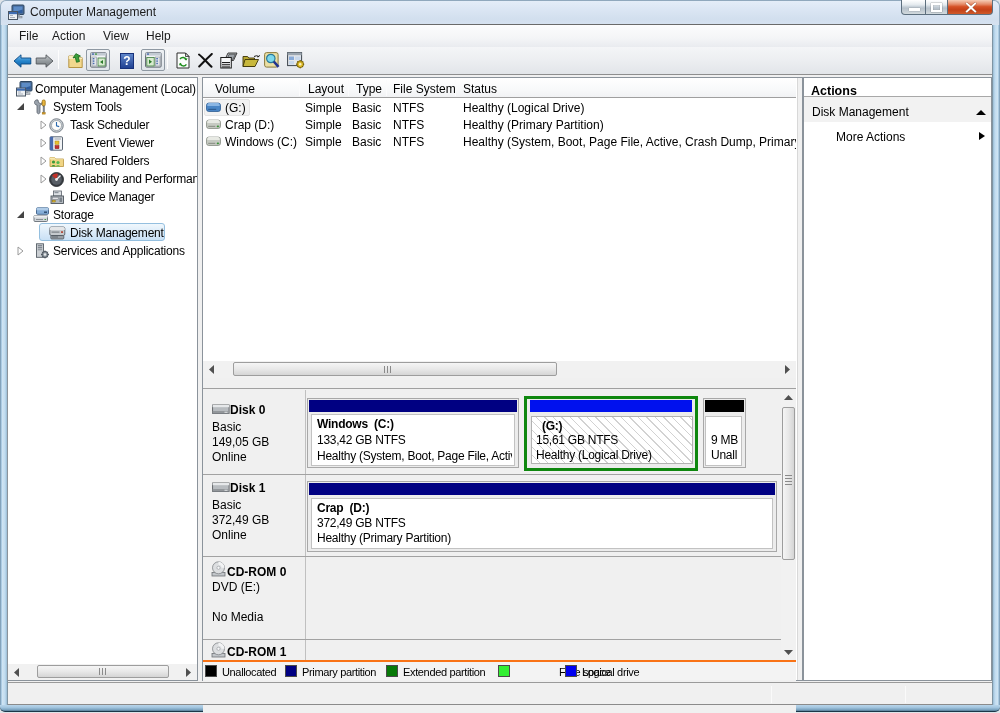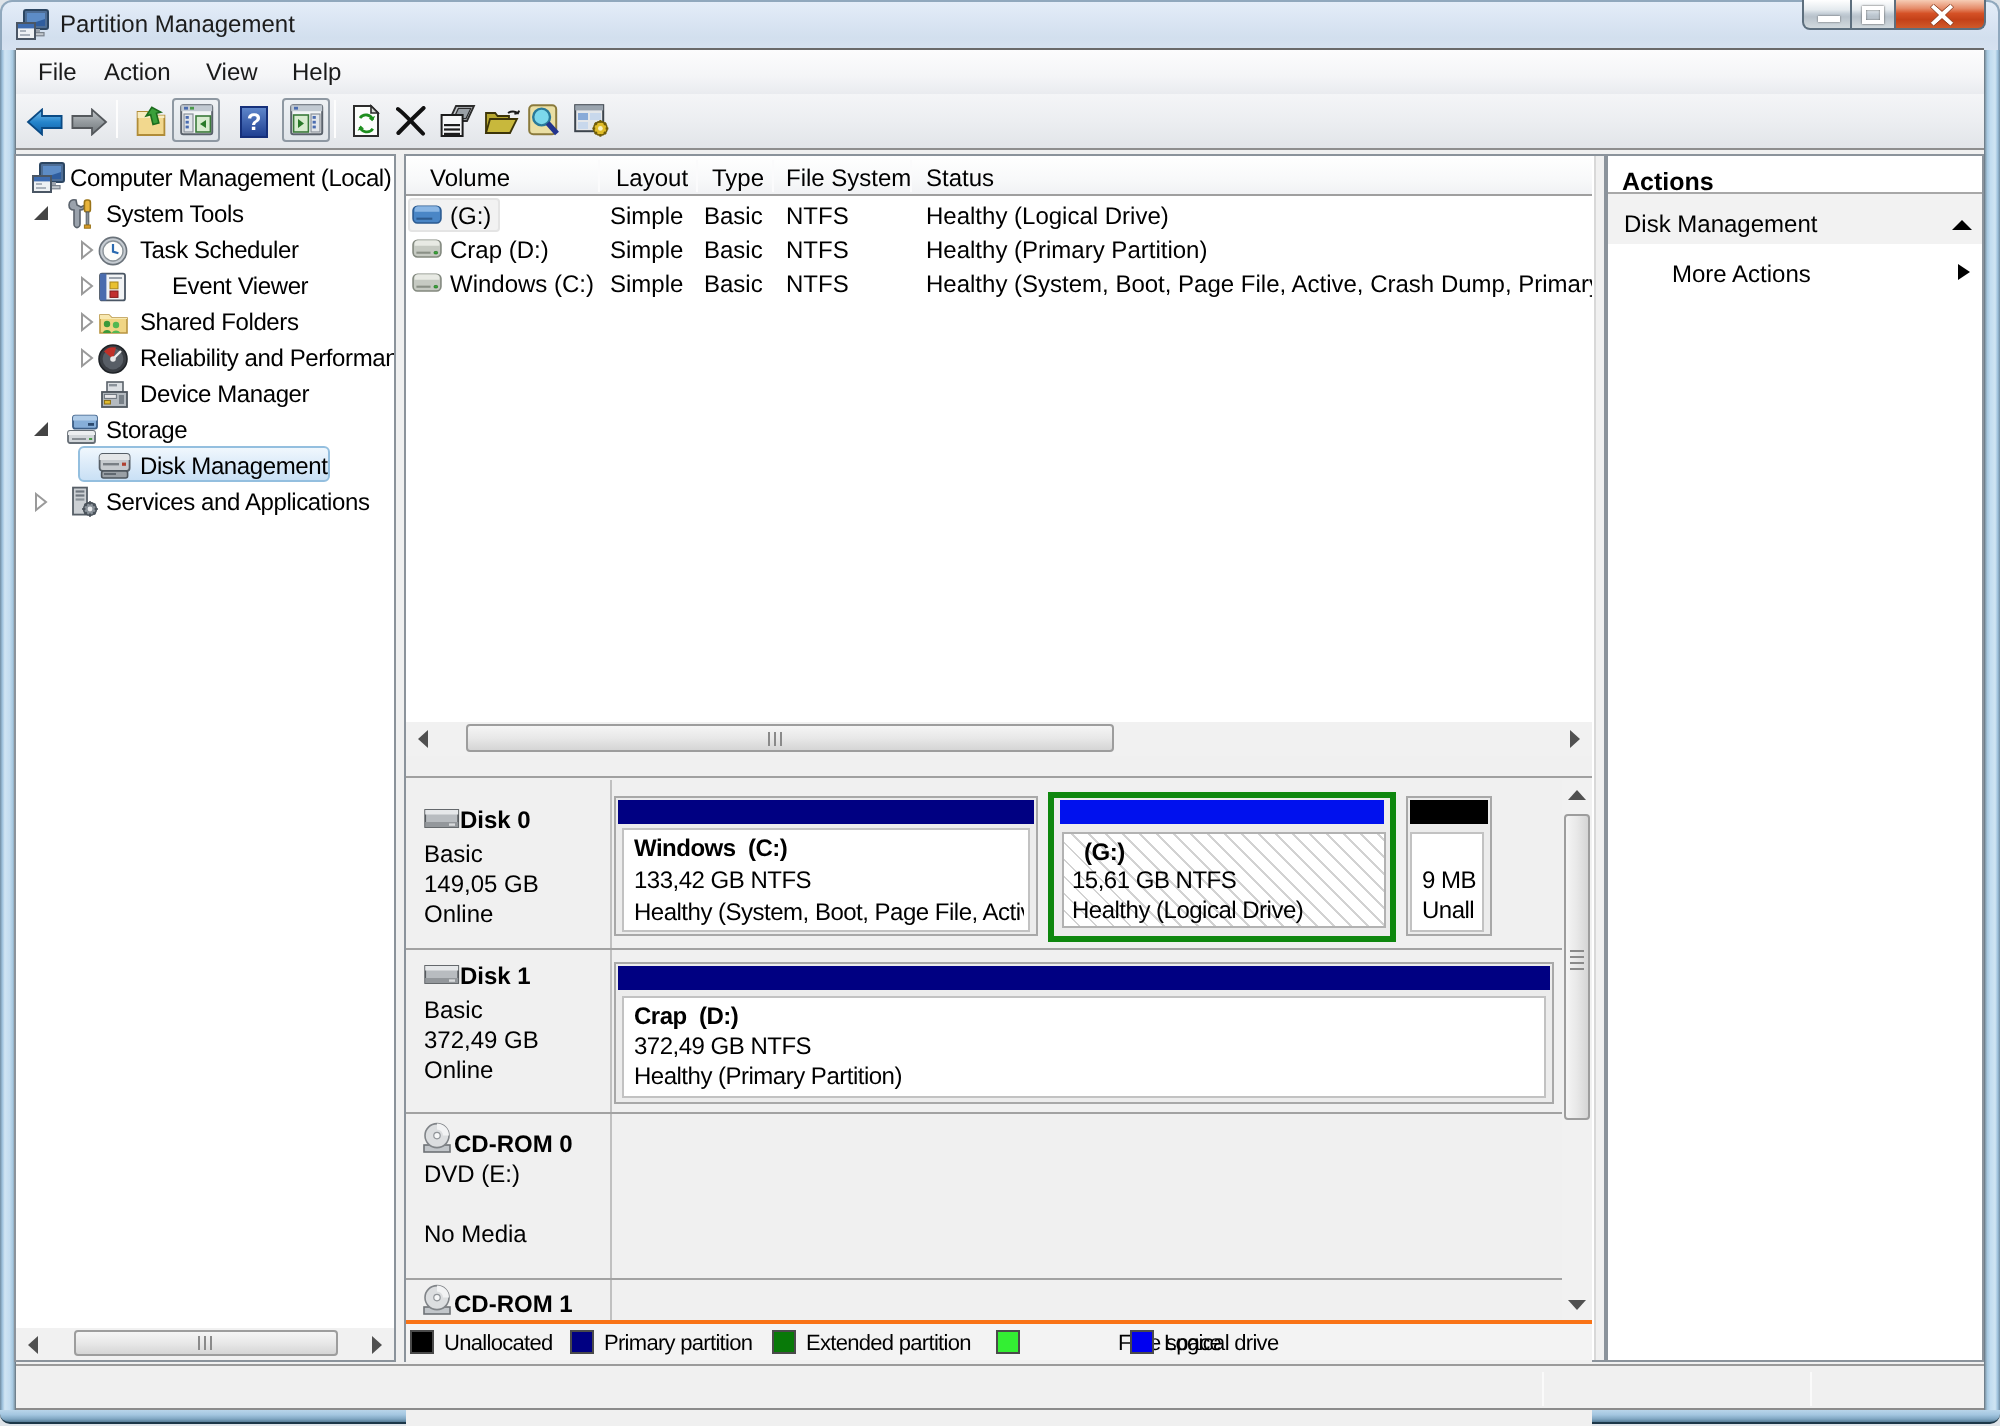--- a/index.html
+++ b/index.html
@@ -111,21 +111,21 @@
       <rect x="4" y="1" width="12" height="9.5" rx="1" fill="#4e6e96" stroke="#2c4662" stroke-width="1"></rect> 
       <rect x="5.5" y="2.5" width="9" height="6.5" fill="#2f5d9e"></rect> 
       <path d="M5.5,2.5 h9 v3 l-9,3 Z" fill="#5d8cc6"></path> 
       <rect x="8" y="10.5" width="4" height="1.8" fill="#9aa2ac"></rect> 
       <rect x="6" y="12.3" width="8" height="1.6" fill="#c2c8ce" stroke="#7a828c" stroke-width="0.6"></rect> 
       <rect x="0.5" y="7.5" width="9" height="8" fill="#eef1f4" stroke="#4a5664" stroke-width="1"></rect> 
       <rect x="1" y="8" width="8" height="2.2" fill="#3e6cb0"></rect> 
       <rect x="2" y="11" width="3" height="1" fill="#aab2bc"></rect> 
       <rect x="2" y="13" width="5" height="1" fill="#aab2bc"></rect> 
     </svg></div>
-<div class="abs" style="left:30px; top:5px; font-size:12px; color:#1c1c1c;">Partition Management</div>
+<div class="abs" style="left:30px; top:5px; font-size:12px; color:#1c1c1c;">Computer Management</div>
 
 <div id="wbtns" class="abs">
   <div class="wb" id="wb-min">
       <div class="glyph-min"></div>
     </div>
   <div class="wb" id="wb-max">
       <div class="glyph-max"></div>
     </div>
   <div class="wb" id="wb-close">
       <svg style="position:absolute;left:17px;top:2px;" width="12" height="11" viewBox="0 0 12 11">

